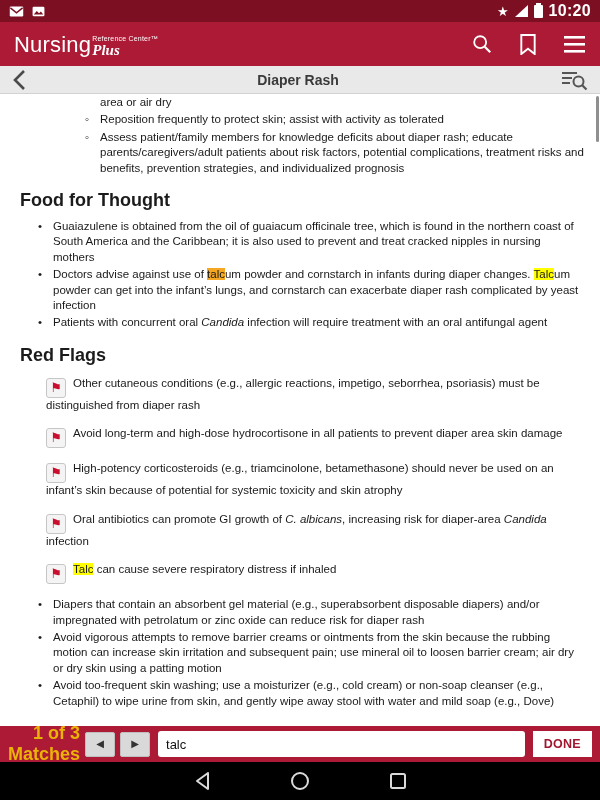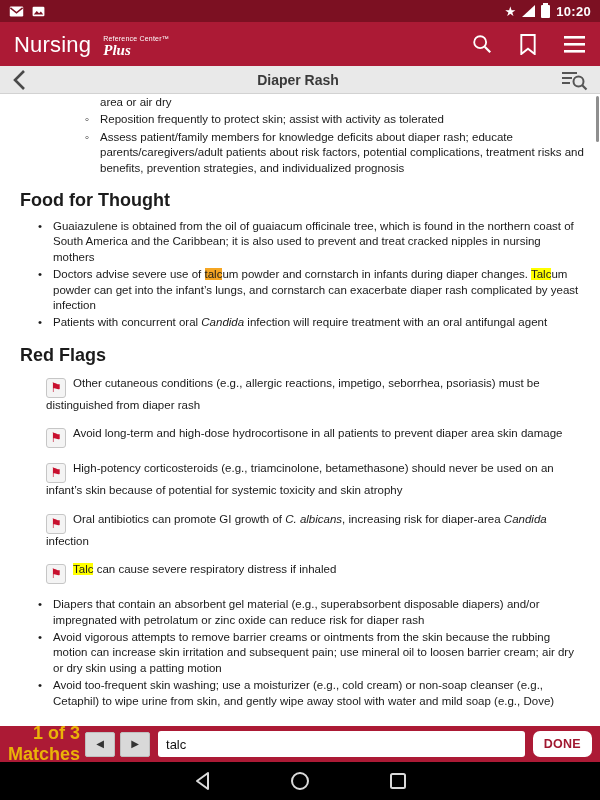--- a/index.html
+++ b/index.html
@@ -4,29 +4,29 @@
 <style>
   * { margin:0; padding:0; box-sizing:border-box; }
   html,body { width:600px; height:800px; }
   body { font-family:"Liberation Sans", sans-serif; background:#000; }
   .screen { width:600px; height:800px; display:flex; flex-direction:column; overflow:hidden; background:#fff; }
 
   
   .status-bar { height:22px; background:#7C1022; display:flex; align-items:center; padding:0 9px; color:#fff; flex:0 0 auto; }
   .status-left { display:flex; align-items:center; gap:8px; }
   .status-right { margin-left:auto; display:flex; align-items:center; gap:6px; }
-  .status-time { font-size:13px; font-weight:bold; letter-spacing:.3px; }
+  .status-time { font-size:16px; font-weight:bold; letter-spacing:.3px; }
   .battery { width:9px; height:13px; background:#fff; border-radius:1px; position:relative; }
   .battery:before { content:""; position:absolute; top:-2px; left:2px; width:5px; height:2px; background:#fff; }
   .wifi-tri { width:0; height:0; border-left:13px solid transparent; border-bottom:12px solid #fff; }
   .star-glyph { font-size:13px; line-height:1; }
 
   
   .app-header { height:44px; background:#AC1A35; display:flex; align-items:center; padding:0 14px; color:#fff; flex:0 0 auto; }
-  .brand { display:flex; align-items:flex-start; gap:12px; }
+  .brand { display:flex; align-items:flex-start; gap:1px; }
   .brand-nursing { font-size:22px; font-weight:normal; letter-spacing:.2px; line-height:1; padding-top:3px; }
   .brand-right { display:flex; flex-direction:column; line-height:1; padding-top:4px; }
   .brand-rc { font-size:7px; letter-spacing:.2px; }
   .brand-plus { font-family:"Liberation Serif", serif; font-style:italic; font-weight:bold; font-size:15px; margin-top:1px; }
   .header-icons { margin-left:auto; display:flex; align-items:center; gap:22px; }
   .hicon { width:24px; height:24px; display:flex; align-items:center; justify-content:center; background:none; border:none; cursor:pointer; }
 
   
   .title-bar { height:28px; background:#E9E9E9; display:flex; align-items:center; padding:0 12px; border-bottom:1px solid #D2D2D2; flex:0 0 auto; }
   .back-btn { width:26px; height:26px; background:none; border:none; display:flex; align-items:center; justify-content:flex-start; cursor:pointer; }
@@ -45,21 +45,21 @@
   .flag-box { display:inline-block; width:20px; height:20px; background:#F4F4F4; border:1px solid #C6C6C6; border-radius:3px; color:#C8102E; font-size:13px; line-height:18px; text-align:center; margin-right:7px; vertical-align:-5px; }
   .seg-italic { font-style:italic; }
   .seg-hl_active { background:#F5A623; }
   .seg-hl_match { background:#FFFF00; }
 
   
   .find-bar { height:36px; background:#AC1A35; display:flex; align-items:center; padding:0 8px; flex:0 0 auto; }
   .matches { color:#eab308; font-size:18px; font-weight:bold; line-height:1.15; min-width:52px;text-align:right; }
   .match-nav-btn { width:30px; height:25px; background:#D9D9D9; border:1px solid #BFBFBF; border-radius:2px; color:#333; font-size:10px; line-height:1; margin-left:5px; cursor:pointer; display:flex; align-items:center; justify-content:center; }
   .find-input { flex:1; height:26px; margin:0 8px; border:none; border-radius:3px; padding:0 8px; font-size:13px; font-family:"Liberation Sans", sans-serif; color:#111; }
-  .done-btn { height:26px; padding:0 11px; background:#fff; border:none; border-radius:7px; color:#A01830; font-weight:bold; font-size:12.5px; letter-spacing:.3px; cursor:pointer; }
+  .done-btn { height:26px; padding:0 11px; background:#fff; border:none; border-radius:0; color:#A01830; font-weight:bold; font-size:12.5px; letter-spacing:.3px; cursor:pointer; }
 
   
   .nav-bar { height:38px; background:#000; display:flex; align-items:center; justify-content:center; gap:72px; flex:0 0 auto; }
   .nav-btn { width:26px; height:26px; background:none; border:none; display:flex; align-items:center; justify-content:center; cursor:pointer; }
 </style>
 </head>
 <body>
 
 <div class="screen">
 
@@ -144,21 +144,21 @@
         <span class="bullet">◦</span>
         <div class="item-text"><span>Assess patient/family members for knowledge deficits about diaper rash; educate parents/caregivers/adult patients about risk factors, potential complications, treatment risks and benefits, prevention strategies, and individualized prognosis</span></div>
       </div>
       <div class="section-heading">Food for Thought</div>
       <div class="item">
         <span class="bullet">•</span>
         <div class="item-text"><span>Guaiazulene is obtained from the oil of guaiacum officinale tree, which is found in the northern coast of South America and the Caribbean; it is also used to prevent and treat cracked nipples in nursing mothers</span></div>
       </div>
       <div class="item">
         <span class="bullet">•</span>
-        <div class="item-text"><span>Doctors advise severe use of </span><span class="seg-hl_active">talc</span><span>um powder and cornstarch in infants during diaper changes. </span><span class="seg-hl_match">Talc</span><span>um powder can get into the infant’s lungs, and cornstarch can exacerbate diaper rash complicated by yeast infection</span></div>
+        <div class="item-text"><span>Doctors advise against use of </span><span class="seg-hl_active">talc</span><span>um powder and cornstarch in infants during diaper changes. </span><span class="seg-hl_match">Talc</span><span>um powder can get into the infant’s lungs, and cornstarch can exacerbate diaper rash complicated by yeast infection</span></div>
       </div>
       <div class="item">
         <span class="bullet">•</span>
         <div class="item-text"><span>Patients with concurrent oral </span><span class="seg-italic">Candida</span><span> infection will require treatment with an oral antifungal agent</span></div>
       </div>
       <div class="section-heading">Red Flags</div>
       <div class="item flag"><span class="flag-box">⚑</span><span><span>Other cutaneous conditions (e.g., allergic reactions, impetigo, seborrhea, psoriasis) must be distinguished from diaper rash</span></span></div>
       <div class="item flag"><span class="flag-box">⚑</span><span><span>Avoid long-term and high-dose hydrocortisone in all patients to prevent diaper area skin damage</span></span></div>
       <div class="item flag"><span class="flag-box">⚑</span><span><span>High-potency corticosteroids (e.g., triamcinolone, betamethasone) should never be used on an infant’s skin because of potential for systemic toxicity and skin atrophy</span></span></div>
       <div class="item flag"><span class="flag-box">⚑</span><span><span>Oral antibiotics can promote GI growth of </span><span class="seg-italic">C. albicans</span><span>, increasing risk for diaper-area </span><span class="seg-italic">Candida</span><span> infection</span></span></div>

